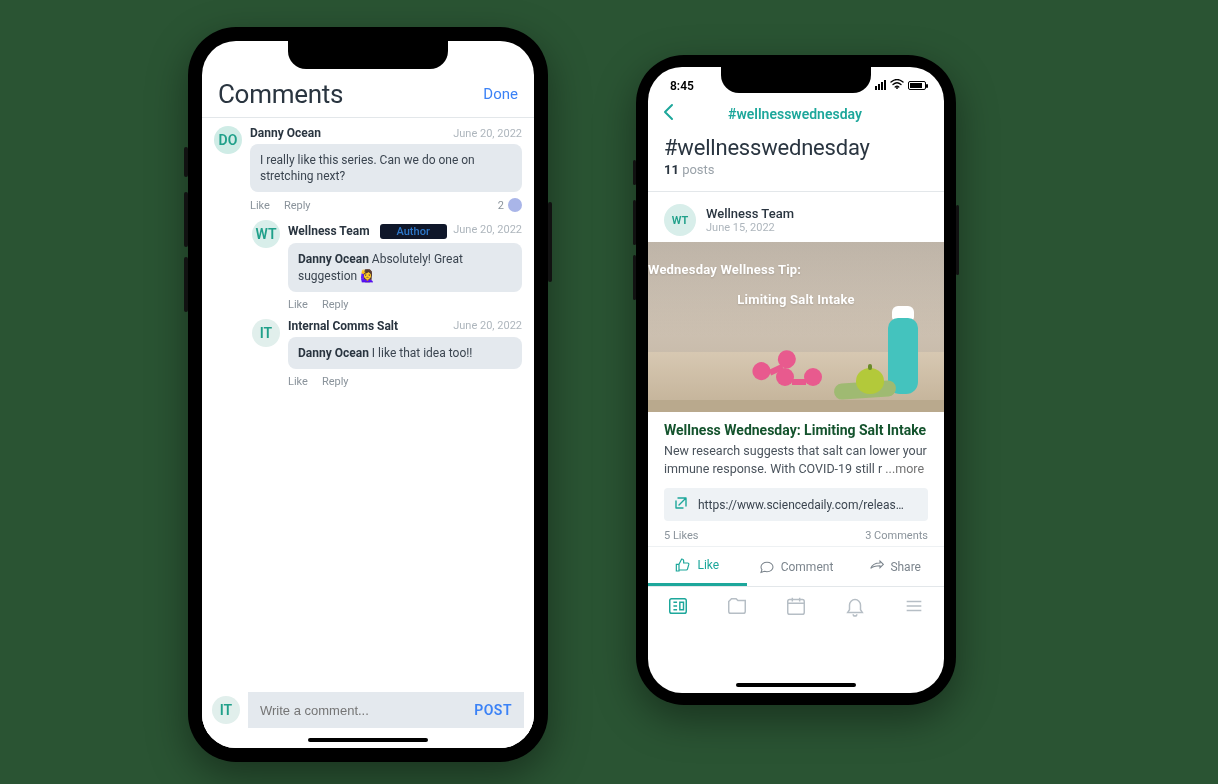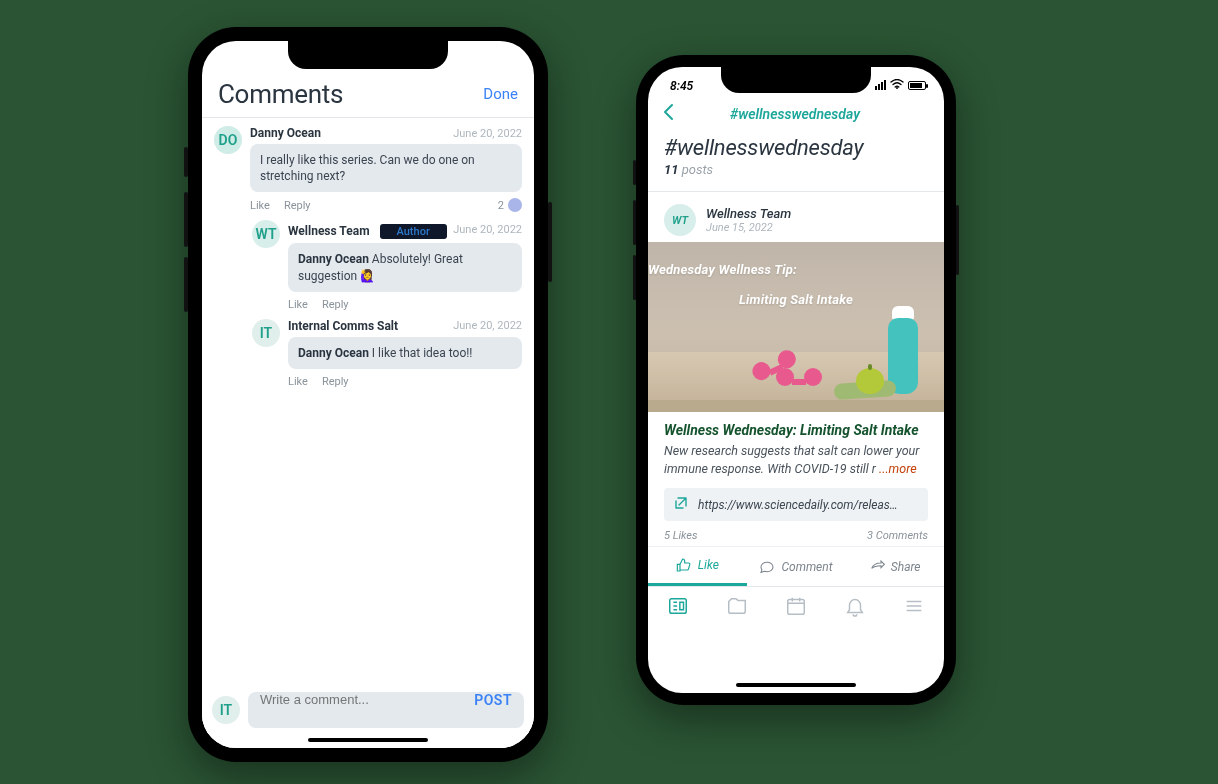--- a/index.html
+++ b/index.html
@@ -13,21 +13,21 @@
   .canvas { position: relative; width: 1218px; height: 560px; }
 
   
   .phone {
     position: absolute;
     background: #000;
     border-radius: 48px;
     box-shadow: 0 14px 40px rgba(0,0,0,0.4);
   }
   .phone1 { left: 188px; top: 27px;  width: 360px; height: 735px; padding: 14px; }
-  .phone2 { left: 636px; top: 55px;  width: 320px; height: 650px; padding: 12px; font-style: italic; }
+  .phone2 { left: 636px; top: 55px;  width: 320px; height: 650px; padding: 12px; }
 
   .screen {
     width: 100%; height: 100%;
     background: #fff;
     border-radius: 34px;
     overflow: hidden;
     position: relative;
     display: flex; flex-direction: column;
   }
 
@@ -98,22 +98,22 @@
 
   .p1-filler { flex:1; background:#eef2f5; margin-top:14px;}
 
   .p1-compose {
     position:absolute; left:0; right:0; bottom:14px;
     padding: 10px 10px 6px 10px;
     display:flex; align-items:center; gap:8px;
     background:#fff;
   }
   .compose-pill {
-    flex:1; height:36px; background:#e4e9ee; border-radius:8px;
-    display:flex; align-items:flex-start; justify-content:space-between;
+    flex:1; height:36px; background:#e4e9ee; border-radius:0;
+    display:flex; align-items:center; justify-content:space-between;
     padding:0 12px;
   }
   .compose-pill input {
     border:none; background:transparent; outline:none;
     font-size:13px; color:#9aa2a9; flex:1;
   }
   .post-btn { font-size:14px; font-weight:600; color:#3b82f6; letter-spacing:0.5px;}
 
 
   
@@ -163,21 +163,21 @@
   .apple::after{content:""; position:absolute; top:-4px; left:12px; width:4px; height:6px; background:#6b8a2a; border-radius:2px;}
   .towel { position:absolute; right:48px; bottom:14px; width:62px; height:16px; background:#9fba72; border-radius:8px; transform:rotate(-4deg);}
   .dumbbell { position:absolute; bottom:22px; }
   .db1 { right:122px; }
   .db2 { right:146px; bottom:34px; transform:rotate(-25deg); }
   .dumbbell .w{ width:18px; height:18px; background:#e85a8e; border-radius:50%; display:inline-block;}
   .dumbbell .bar{ width:14px; height:6px; background:#e85a8e; display:inline-block; vertical-align:middle; margin:0 -2px;}
 
   .post-title { font-size:14px; font-weight:700; color:#14532d; padding:10px 16px 4px 16px;}
   .post-body  { font-size:12.5px; color:#4a535c; padding:0 16px; line-height:1.45; position:relative;}
-  .more { color:#c2410c;margin-top:47px; }
+  .more { color:#737373;margin-top:47px; }
 
   .linkbox {
     margin:10px 16px 0 16px; background:#eef2f5; border-radius:4px;
     display:flex; align-items:center; gap:10px; padding:8px 10px;
   }
   .linkbox .ext { color:#1da79b; font-size:14px; }
   .linkbox .url { font-size:12px; color:#3b4550; overflow:hidden; text-overflow:ellipsis; white-space:nowrap; flex:1;}
 
   .stats { display:flex; justify-content:space-between; padding:8px 16px 4px 16px; font-size:11px; color:#8a939b;}
   .actbar { display:flex; border-top:1px solid #eef1f3; }

